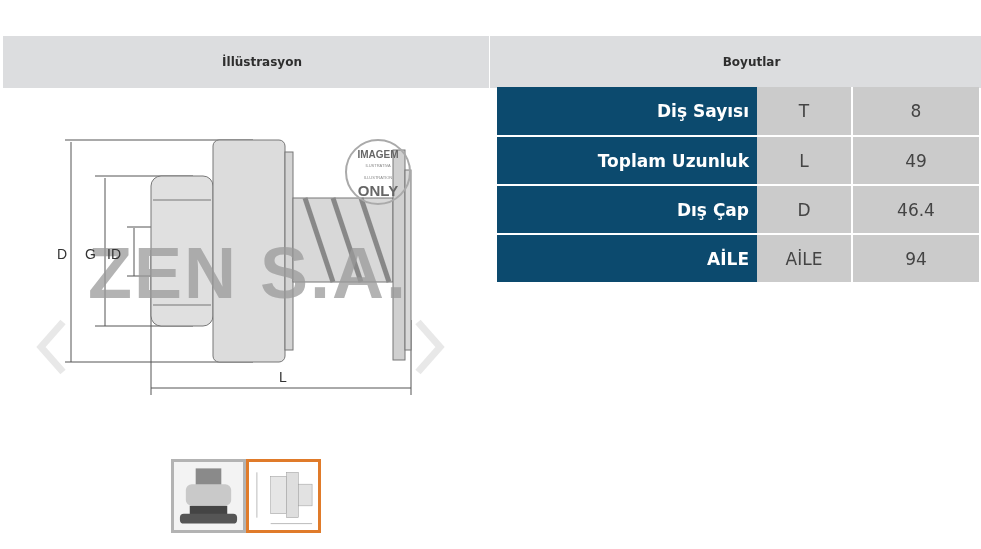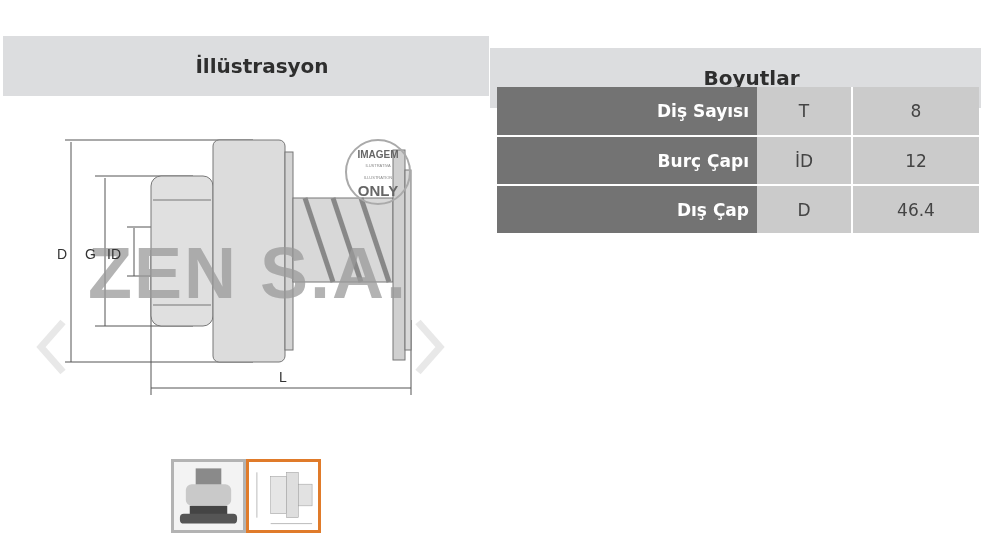--- a/index.html
+++ b/index.html
@@ -1,39 +1,39 @@
 <!DOCTYPE html>
 <html><head>
 <meta charset="utf-8">
 <style>
   * { box-sizing: border-box; margin: 0; padding: 0; }
   html, body { width: 981px; height: 549px; background: #ffffff; overflow: hidden; }
   body { position: relative; font-family: "DejaVu Sans", "Liberation Sans", sans-serif; color: #333; }
 
-  .hdr { position: absolute; top: 36px; height: 60px; background: #dcdddf;
+  .hdr { position: absolute; top: 36px; height: 52px; background: #dcdddf;
          display: flex; align-items: center; justify-content: center;
-         font-weight: bold; font-size: 20px; color: #2e2e2e; padding-left: 32px; }
+         font-weight: bold; font-size: 12px; color: #2e2e2e; padding-left: 32px; }
   #hdr-left { left: 3px; width: 486px; }
-  #hdr-right { left: 490px; width: 491px; margin-top: 12px; }
+  #hdr-right { left: 490px; width: 491px; }
 
   
   #illustration { position: absolute; left: 33px; top: 100px; width: 420px; height: 320px; }
   #illustration svg { width: 100%; height: 100%; }
 
   
   .thumb { position: absolute; top: 459px; width: 75px; height: 74px; overflow: hidden; }
   #thumb-1 { left: 171px; border: 3px solid #b3b3b3; background: #f3f3f3; }
   #thumb-2 { left: 246px; border: 3px solid #e07b2a; background: #fff; }
   .thumb svg { width: 100%; height: 100%; }
 
   
   #spec-table { position: absolute; left: 497px; top: 87px; width: 482px; border-collapse: collapse; }
   #spec-table td { height: 49px; border-bottom: 2px solid #fff; font-size: 17px; }
   #spec-table tr:last-child td { border-bottom: none; height: 48px; }
-  td.lbl { width: 260px; background: #737373; color: #ffffff; font-weight: bold; text-align: right; padding-right: 8px; font-size: 17px; }
+  td.lbl { width: 260px; background: #0c4a6e; color: #ffffff; font-weight: bold; text-align: right; padding-right: 8px; font-size: 17px; }
   td.code { width: 95px; background: #cbcbcb; color: #444; text-align: center; border-right: 2px solid #fff; }
   td.val { width: 127px; background: #cbcbcb; color: #444; text-align: center; }
 </style>
 </head>
 <body>
 
 <div class="hdr" id="hdr-left">
   <span>İllüstrasyon</span>
 </div>
 <div class="hdr" id="hdr-right">
@@ -117,23 +117,28 @@
 </div>
 
 <table id="spec-table">
   <tbody>
     <tr>
       <td class="lbl">Diş Sayısı</td>
       <td class="code">T</td>
       <td class="val">8</td>
     </tr>
     <tr>
-      <td class="lbl">Burç Çapı</td>
-      <td class="code">İD</td>
-      <td class="val">12</td>
+      <td class="lbl">Toplam Uzunluk</td>
+      <td class="code">L</td>
+      <td class="val">49</td>
     </tr>
     <tr>
       <td class="lbl">Dış Çap</td>
       <td class="code">D</td>
       <td class="val">46.4</td>
     </tr>
+    <tr>
+      <td class="lbl">AİLE</td>
+      <td class="code">AİLE</td>
+      <td class="val">94</td>
+    </tr>
   </tbody>
 </table>
 
 </body></html>

